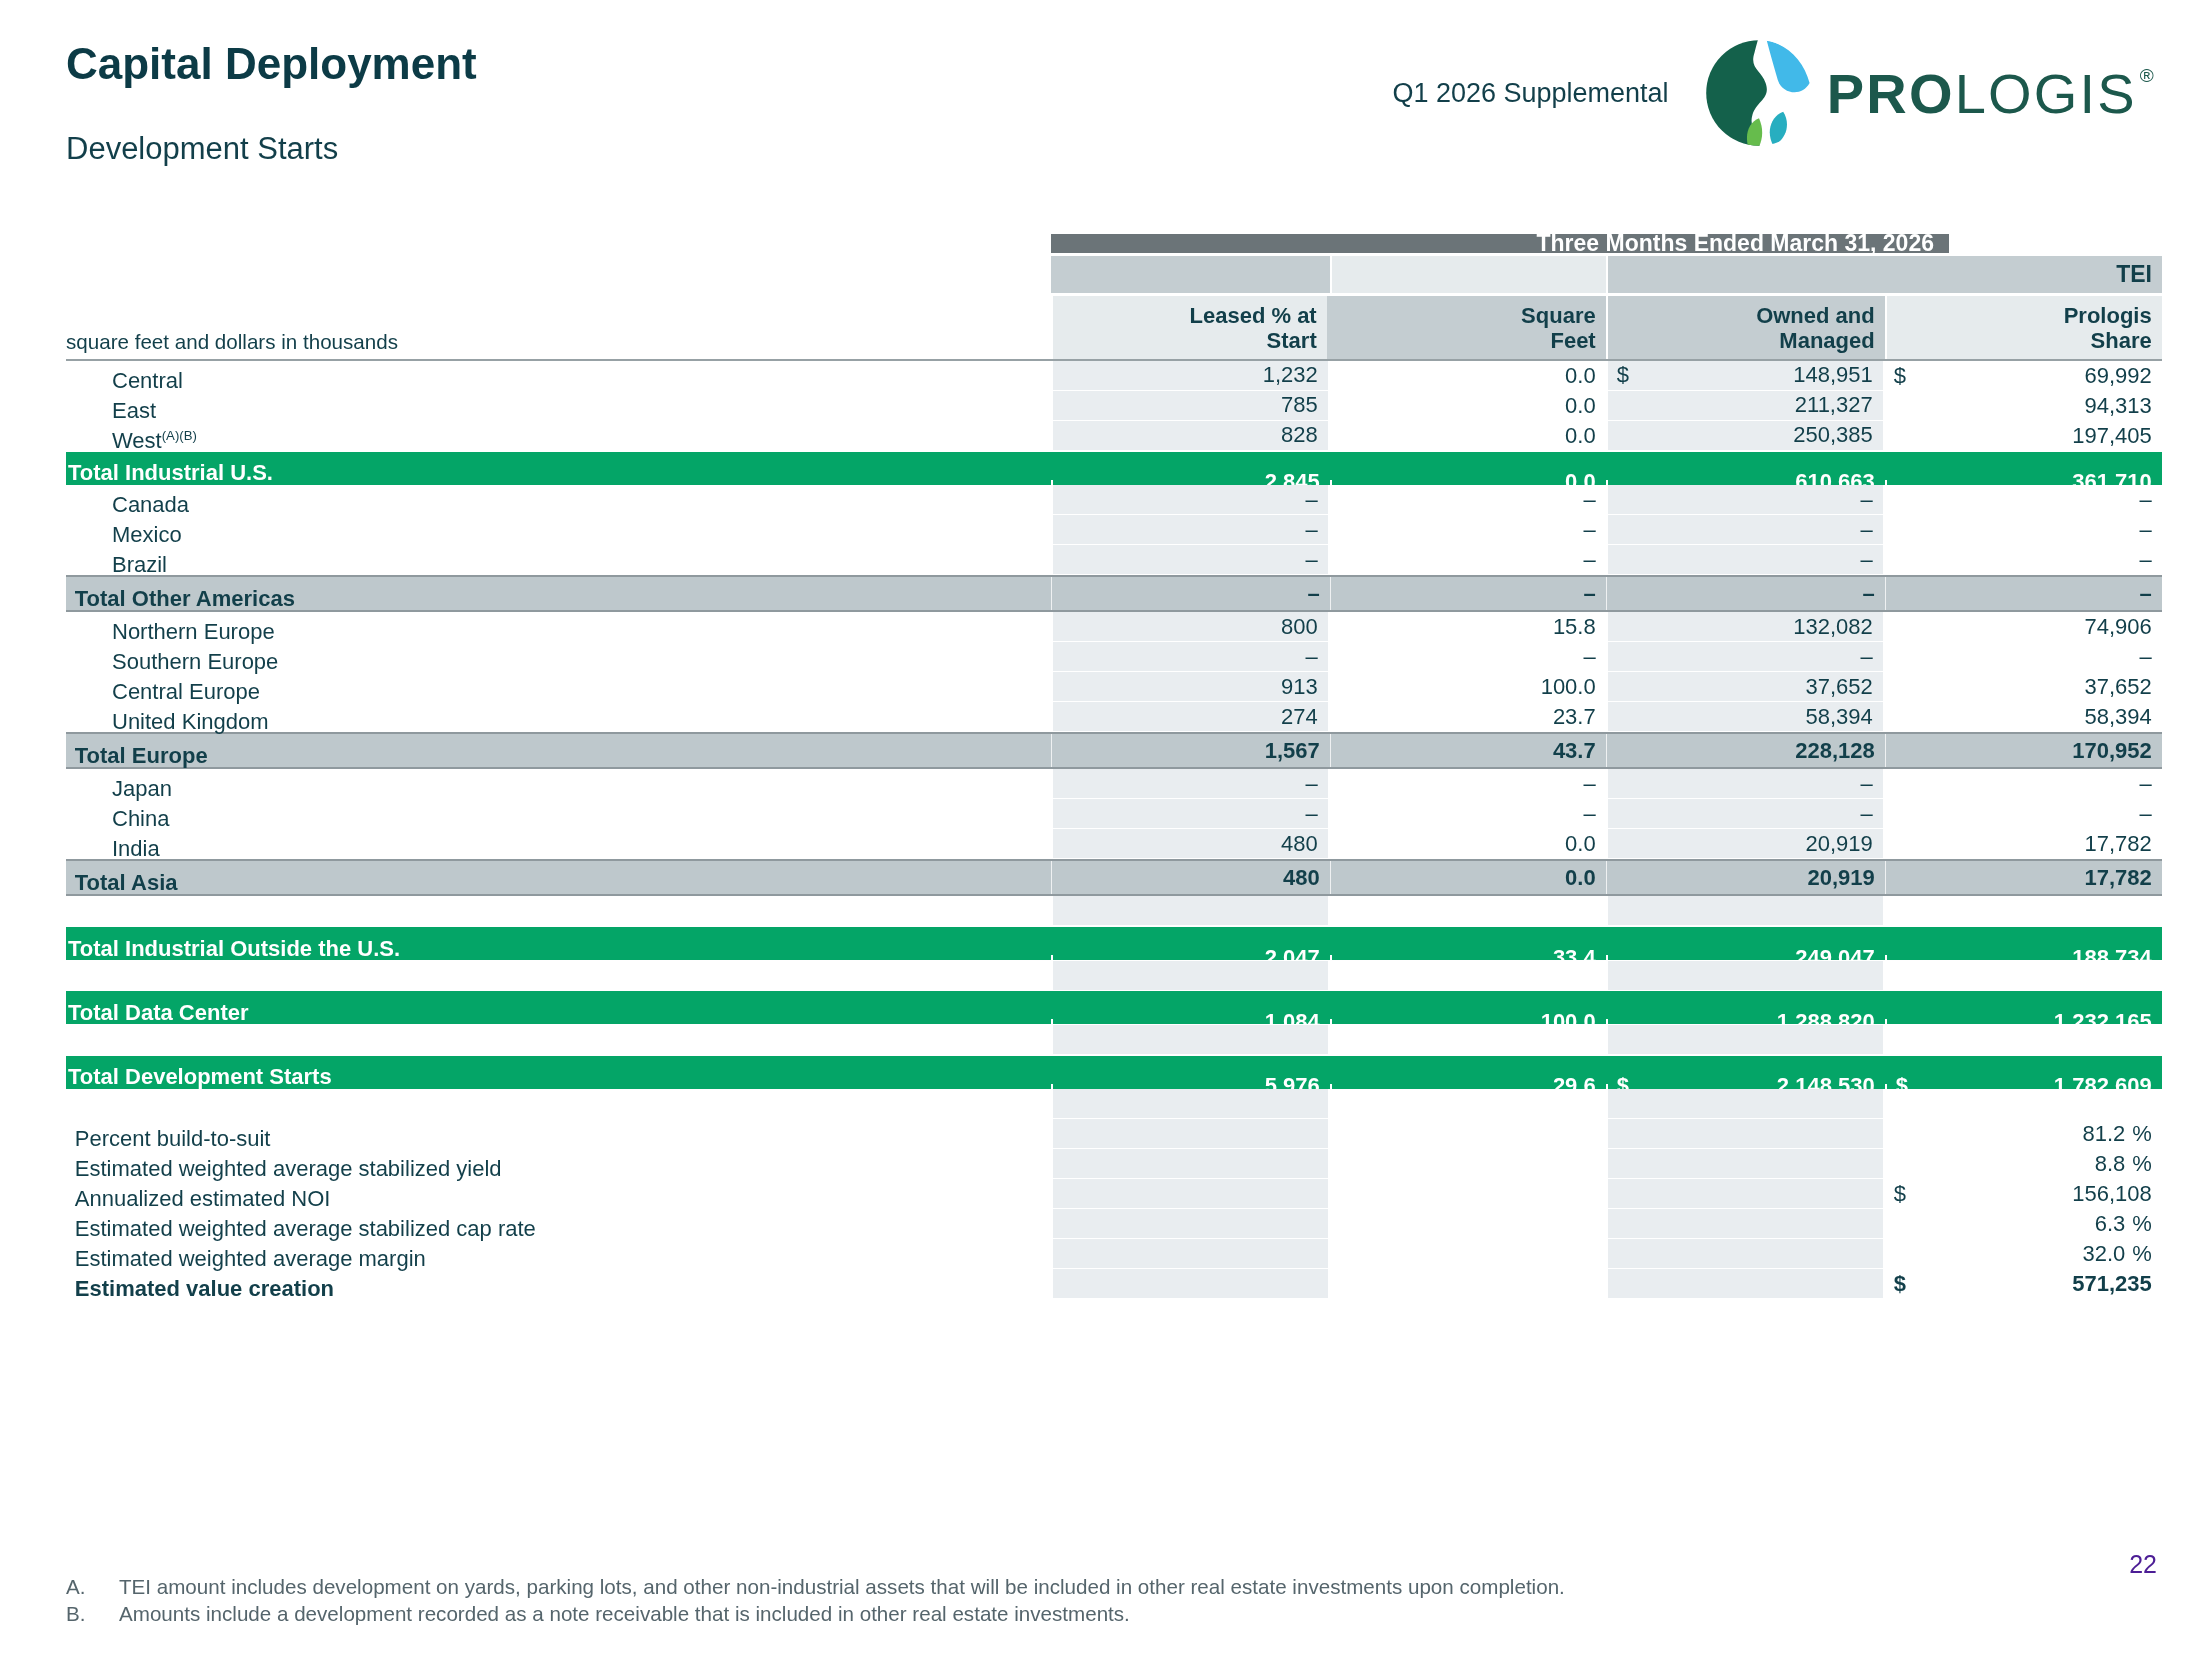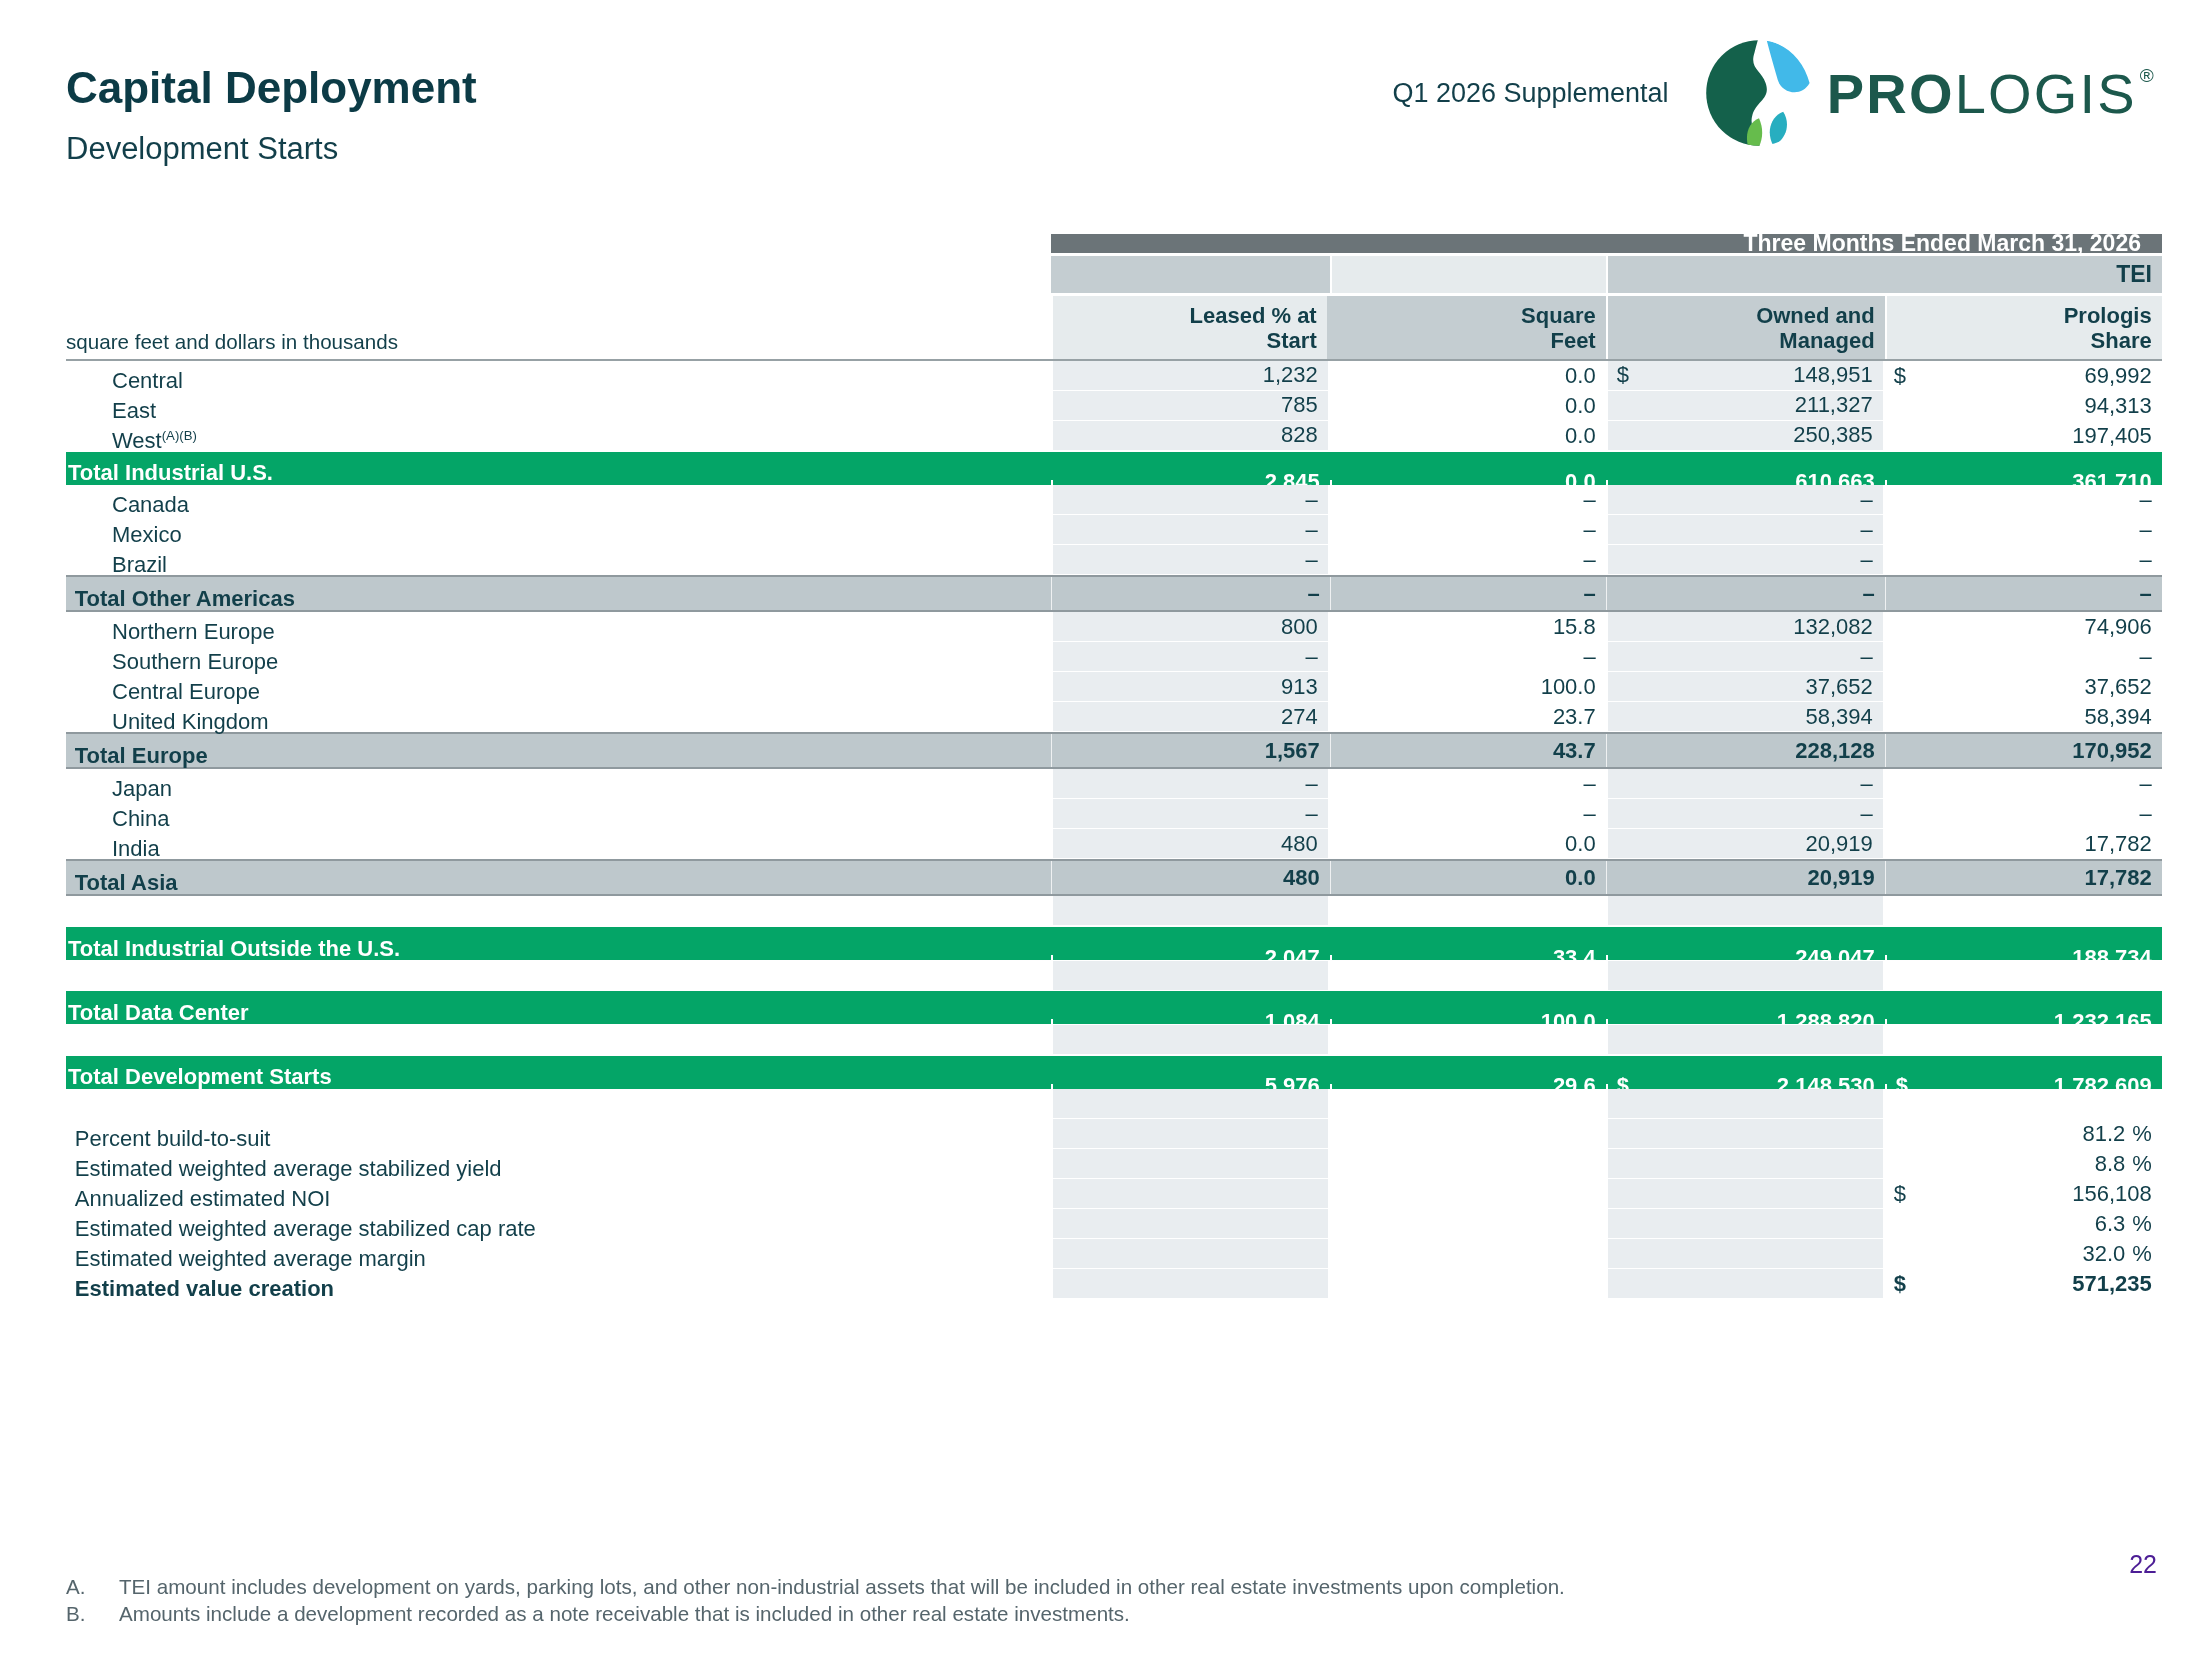--- a/index.html
+++ b/index.html
@@ -1,20 +1,20 @@
 <!DOCTYPE html>
 <html style="font-size:11.8px"><head>
 <meta charset="utf-8">
 <style>
   html,body{margin:0;padding:0;width:2205px;height:1654px;background:#ffffff;overflow:hidden;
     font-family:"Liberation Sans", sans-serif;-webkit-font-smoothing:antialiased;}
   .abs{position:absolute;}
 
   
-  .page-title{left:66px;top:63px;font-size:44px;font-weight:bold;color:#0c3b46;letter-spacing:0;}
+  .page-title{left:66px;top:39px;font-size:44px;font-weight:bold;color:#0c3b46;letter-spacing:0;}
   .page-subtitle{left:66px;top:131px;font-size:31px;font-weight:400;color:#123f4a;}
   .header-right{right:49px;top:38px;display:flex;align-items:center;gap:35px;}
   .supplemental{font-size:27px;color:#123f4a;}
   .logo{display:flex;align-items:center;gap:13.2px;}
   .logo svg{width:110px;height:110px;display:block;}
   .wordmark{font-size:56px;color:#1c584c;letter-spacing:2.2px;display:flex;align-items:flex-start;}
   .wordmark .pro{font-weight:bold;}
   .wordmark .reg{font-size:19px;margin-top:4.4px;margin-left:2.9px;}
 
   
@@ -22,22 +22,22 @@
   .trow{display:flex;width:2096px;}
   .cell{box-sizing:border-box;position:relative;}
   .c-label {width:985px;}
   .c-sqft  {width:279px;}
   .c-leased{width:276px;}
   .c-owned {width:279px;}
   .c-share {width:277px;}
 
   
   .hdr-banner-row{height:34px;}
-  .hdr-banner{width:1111px;background:#6b7478;color:#ffffff;font-weight:bold;font-size:23px;
-    display:flex;align-items:center;justify-content:flex-end;padding-right:21px;box-sizing:border-box;margin-top:15px;}
+  .hdr-banner{width:898px;background:#6b7478;color:#ffffff;font-weight:bold;font-size:23px;
+    display:flex;align-items:center;justify-content:flex-end;padding-right:15px;box-sizing:border-box;margin-top:15px;}
   .tei-row{height:37px;margin-top:2.9px;}
   .band{background:#c4cdd1;}
   .lightband{background:#e6ebed;}
   .tei-band{width:556px;background:#c4cdd1;display:flex;align-items:center;justify-content:flex-end;
     padding-right:10px;box-sizing:border-box;font-weight:bold;font-size:23px;color:#123f4a;}
   .tei-row .gap,.colhead-row .gap{border-left:2.9px solid #ffffff;}
   .colhead-row{height:63px;margin-top:2.9px;}
   .colhead{display:flex;flex-direction:column;justify-content:flex-end;align-items:flex-end;
     padding:0 10.3px 5.9px 0;font-weight:bold;font-size:22px;color:#123f4a;line-height:25px;text-align:right;}
   .units{display:flex;align-items:flex-end;padding-bottom:4.4px;font-size:20.6px;color:#123f4a;}

